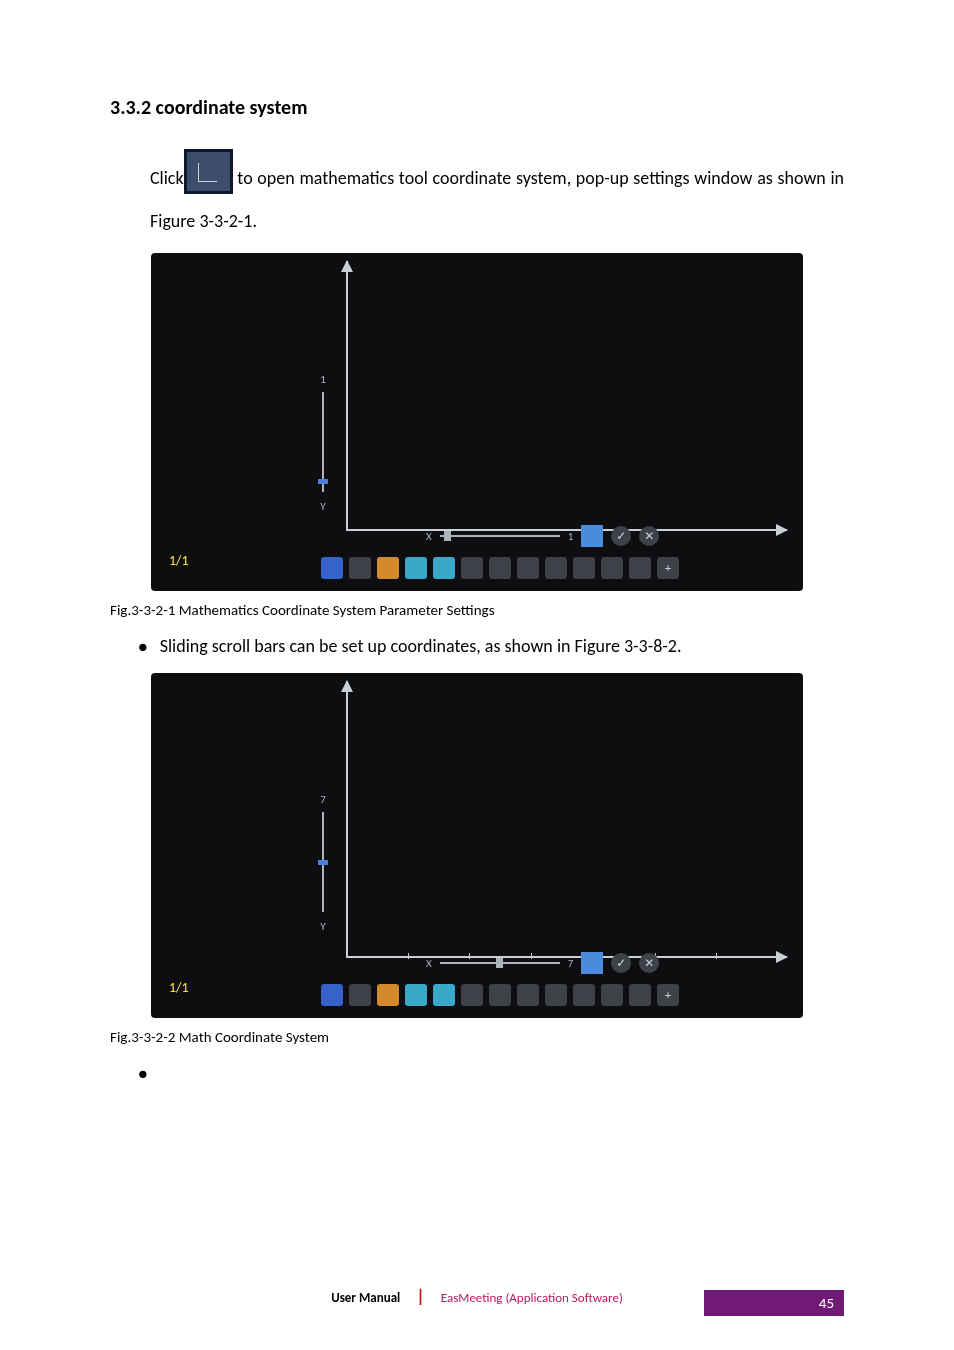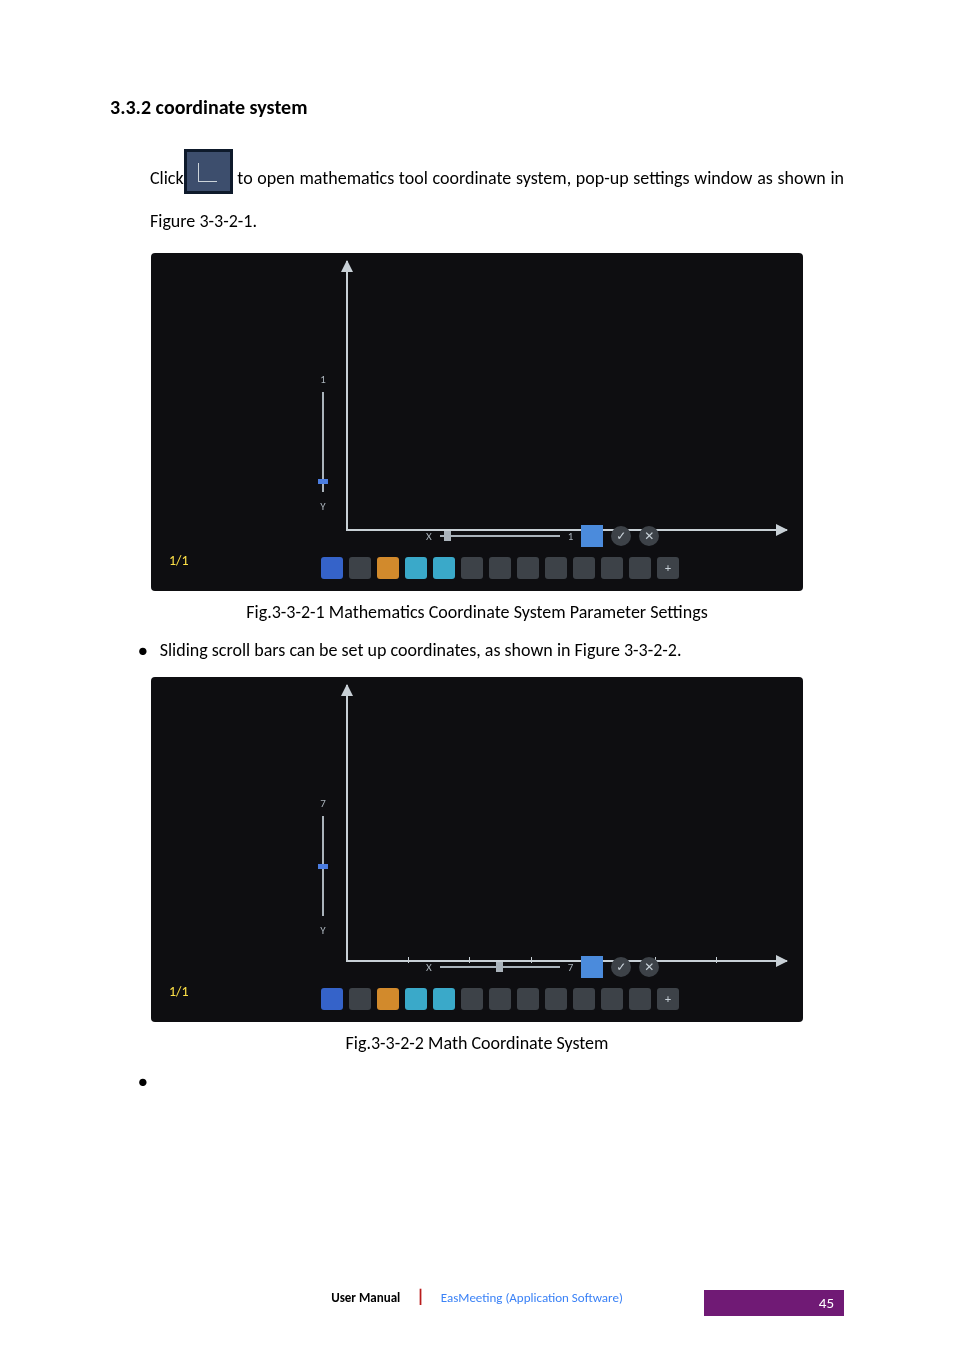--- a/index.html
+++ b/index.html
@@ -49,22 +49,22 @@
     content: "";
     position: absolute;
     left: 10px; top: 6px;
     width: 0; height: 0;
   }
   .fig-wrap {
     margin: 4px 0 6px 0;
     text-align: center;
   }
   .fig-caption {
-    text-align: center;
-    font-size: 18px;
+    text-align: left;
+    font-size: 15px;
     margin: 10px 0 16px 0;
   }
   .bullet-line {
     font-size: 18px;
     margin: 0 0 14px 28px;
     display: flex;
     align-items: flex-start;
     gap: 12px;
   }
   .bullet-dot {
@@ -233,21 +233,21 @@
     font-size: 13px;
   }
   .footer-bold { font-weight: bold; }
   .footer-sep {
     color: #b91c1c;
     font-size: 18px;
     font-weight: bold;
     position: relative;
     top: -1px;
   }
-  .footer-software { color: #3b82f6; }
+  .footer-software { color: #be185d; }
   .page-num-badge {
     position: absolute;
     right: 110px;
     bottom: 34px;
     width: 140px;
     height: 26px;
     background: #701a75;
     color: #fff;
     font-size: 15px;
     display: flex;
@@ -308,21 +308,21 @@
         <div class="tb-item grey"></div>
         <div class="tb-item grey"></div>
         <div class="tb-item grey">+</div>
       </div>
     </div>
   </div>
   <div class="fig-caption">Fig.3-3-2-1 Mathematics Coordinate System Parameter Settings</div>
 
   <div class="bullet-line">
     <span class="bullet-dot">●</span>
-    <span>Sliding scroll bars can be set up coordinates, as shown in Figure 3-3-2-2.</span>
+    <span>Sliding scroll bars can be set up coordinates, as shown in Figure 3-3-8-2.</span>
   </div>
 
   <div class="fig-wrap">
     <div class="screenshot b">
       <div class="axes">
         <div class="y-axis"></div>
         <div class="x-axis">
           <div class="x-ticks">
             <span style="left:14%"></span>
               <span style="left:28%"></span>

